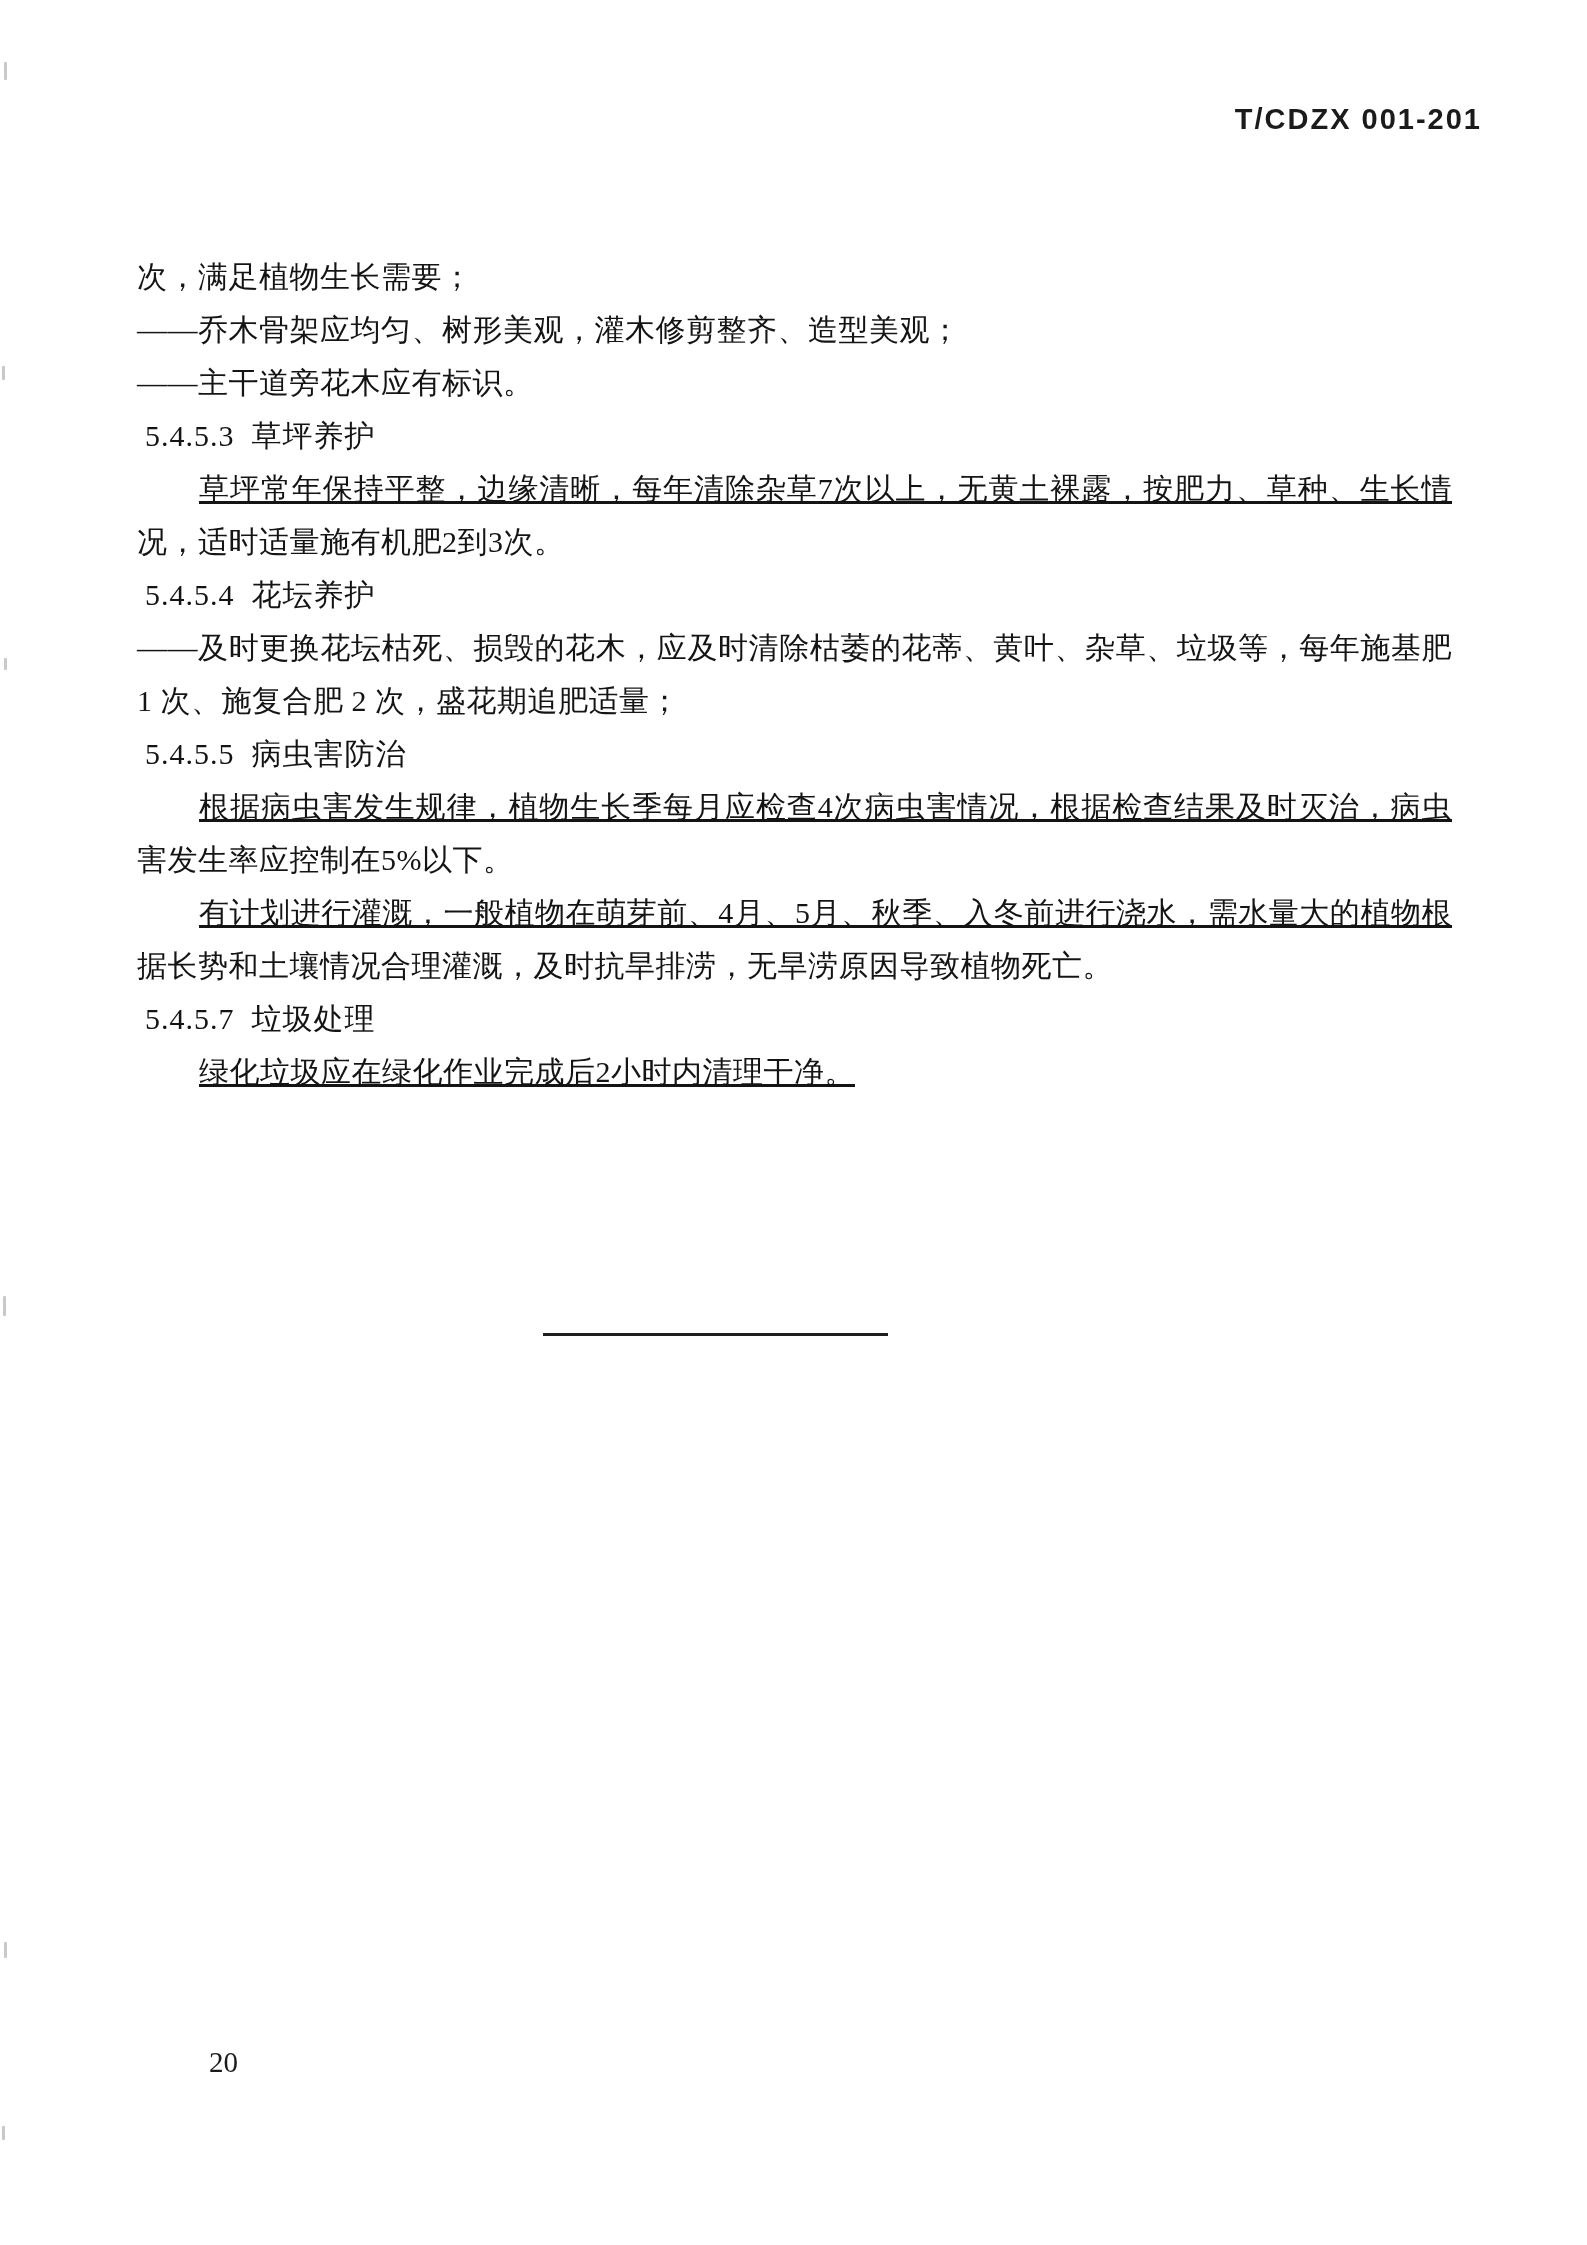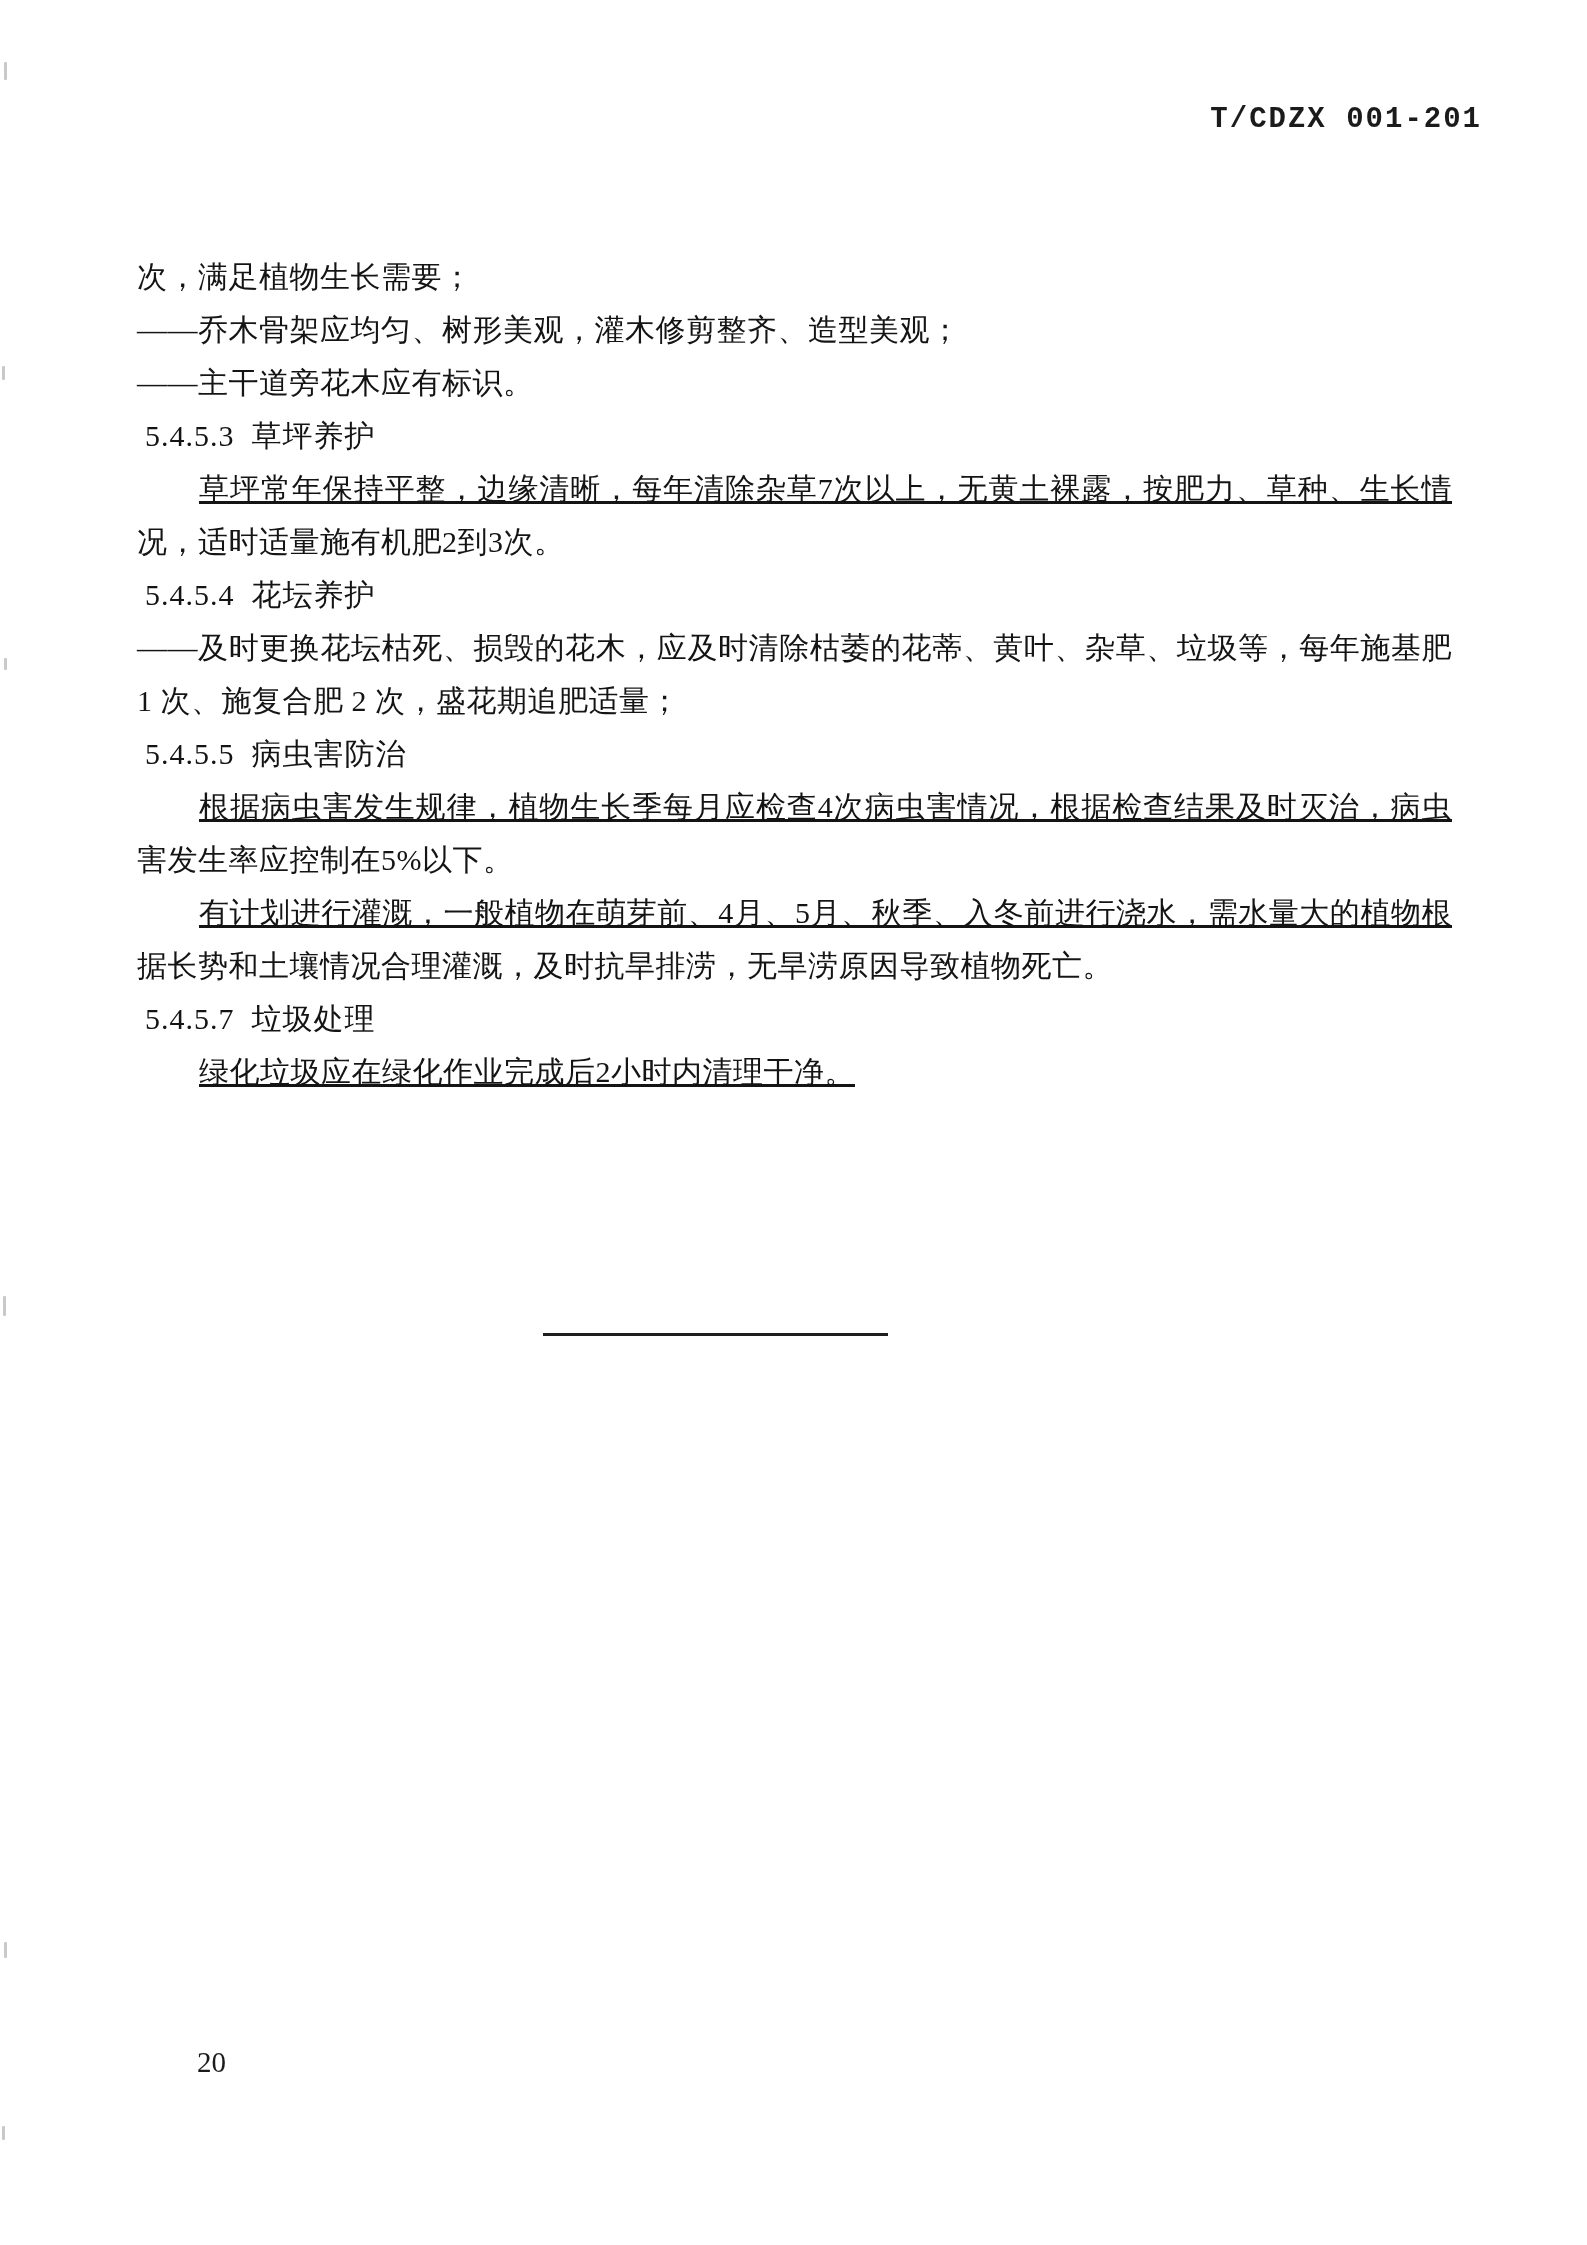--- a/index.html
+++ b/index.html
@@ -13,21 +13,21 @@
     height: 2245px;
     background: #ffffff;
     overflow: hidden;
     font-family: "Liberation Serif", "DejaVu Serif", serif;
     color: #141414;
   }
   .doc-header {
     position: absolute;
     top: 103px;
     right: 105px;
-    font-family: Liberation Mono, monospace;
+    font-family: Liberation Sans, sans-serif;
     font-size: 29px;
     font-weight: 600;
     letter-spacing: 2px;
     color: #1b1b1b;
   }
   .content {
     position: absolute;
     left: 137px;
     top: 250px;
     width: 1315px;
@@ -53,21 +53,21 @@
   .end-divider {
     position: absolute;
     left: 543px;
     top: 1333px;
     width: 345px;
     height: 3px;
     background: #1f1f1f;
   }
   .page-number {
     position: absolute;
-    left: 197px;
+    left: 209px;
     top: 2046px;
     font-family: "Liberation Serif", "DejaVu Serif", serif;
     font-size: 29px;
     color: #1b1b1b;
   }
   .scan-noise {
     position: absolute;
     background: #c9c9c9;
     border-radius: 1px;
   }

